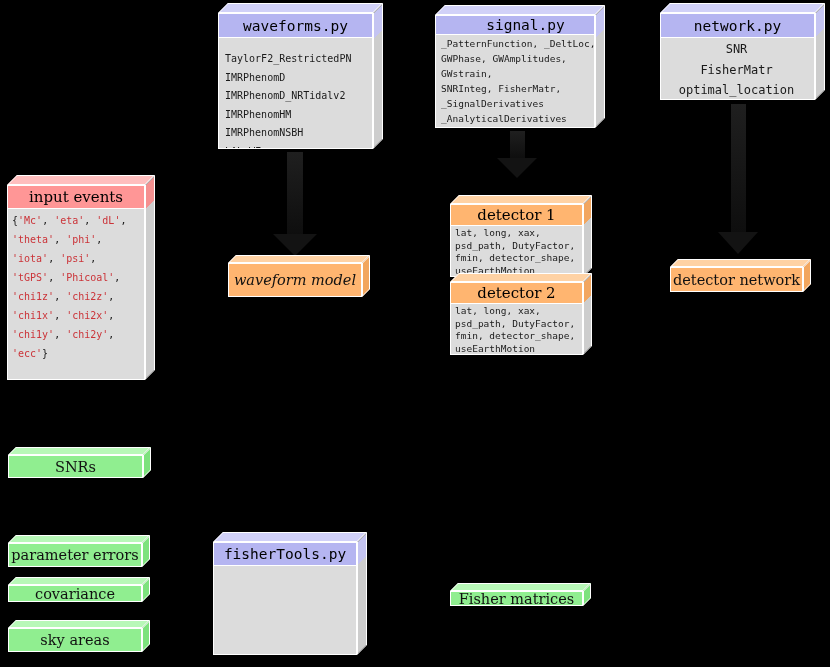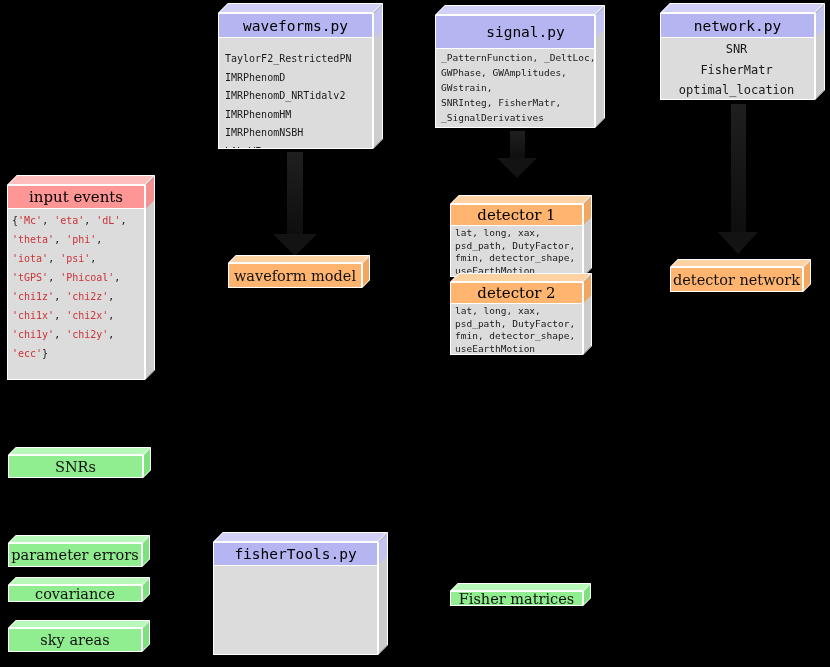--- a/index.html
+++ b/index.html
@@ -79,21 +79,21 @@
         <div class="line">LAL_WF</div>
       </div>
   </div>
 </div>
 
 <div class="node" style="left:435px; top:15px; width:160px; height:113px; --d:10px; --topc:#d1d1f8;
             --sidec:linear-gradient(to bottom,#c4c4f2 0 20%,#cdcdcd 20% 100%);">
   <div class="bevel top"></div>
   <div class="bevel side"></div>
   <div class="face">
-    <div class="hdr mono" style="height:33px;padding-left:21px; --hdrc:#b5b5f1;">signal.py</div>
+    <div class="hdr mono" style="height:19px;padding-left:21px; --hdrc:#b5b5f1;">signal.py</div>
     <div class="body" style="font-size:9.5px; line-height:14.9px; padding-top:2px; padding-left:5px;">
         <div class="line">_PatternFunction, _DeltLoc,</div>
         <div class="line">GWPhase, GWAmplitudes,</div>
         <div class="line">GWstrain,</div>
         <div class="line">SNRInteg, FisherMatr,</div>
         <div class="line">_SignalDerivatives</div>
         <div class="line">_AnalyticalDerivatives</div>
       </div>
   </div>
 </div>
@@ -154,21 +154,21 @@
     <div class="hdr serif" style="height:21px; --hdrc:#ffb570;">detector 2</div>
     <div class="body" style="font-size:9.5px; line-height:12.6px; padding-top:1px; padding-left:4px;">
         <div class="line">lat, long, xax,</div>
         <div class="line">psd_path, DutyFactor,</div>
         <div class="line">fmin, detector_shape,</div>
         <div class="line">useEarthMotion</div>
       </div>
   </div>
 </div>
 
-<div class="node" style="left:228px; top:263px; width:134px; height:25px; --d:8px; --topc:#ffd2a4; --sidec:#f2a65e; --facec:#ffb570;">
+<div class="node" style="left:228px; top:263px; width:134px; height:34px;font-style:italic; --d:8px; --topc:#ffd2a4; --sidec:#f2a65e; --facec:#ffb570;">
   <div class="bevel top"></div>
   <div class="bevel side"></div>
   <div class="label-face">waveform model</div>
 </div>
 
 <div class="node" style="left:670px; top:267px; width:133px; height:25px; --d:8px; --topc:#ffd2a4; --sidec:#f2a65e; --facec:#ffb570;">
   <div class="bevel top"></div>
   <div class="bevel side"></div>
   <div class="label-face">detector network</div>
 </div>
@@ -190,21 +190,21 @@
   <div class="bevel side"></div>
   <div class="label-face">covariance</div>
 </div>
 
 <div class="node" style="left:8px; top:628px; width:134px; height:24px; --d:8px; --topc:#b8f8b8; --sidec:#7de27d; --facec:#90ee90;">
   <div class="bevel top"></div>
   <div class="bevel side"></div>
   <div class="label-face">sky areas</div>
 </div>
 
-<div class="node" style="left:213px; top:542px; width:165px; height:113px;text-decoration:underline; --d:10px; --topc:#d1d1f8;
+<div class="node" style="left:213px; top:542px; width:144px; height:113px;text-decoration:underline; --d:10px; --topc:#d1d1f8;
             --sidec:linear-gradient(to bottom,#c4c4f2 0 20%,#cdcdcd 20% 100%);">
   <div class="bevel top"></div>
   <div class="bevel side"></div>
   <div class="face">
     <div class="hdr mono" style="height:23px; --hdrc:#b5b5f1;">fisherTools.py</div>
   </div>
 </div>
 
 <div class="node" style="left:450px; top:591px; width:133px; height:15px; --d:8px; --topc:#b8f8b8; --sidec:#7de27d; --facec:#90ee90;">
   <div class="bevel top"></div>

